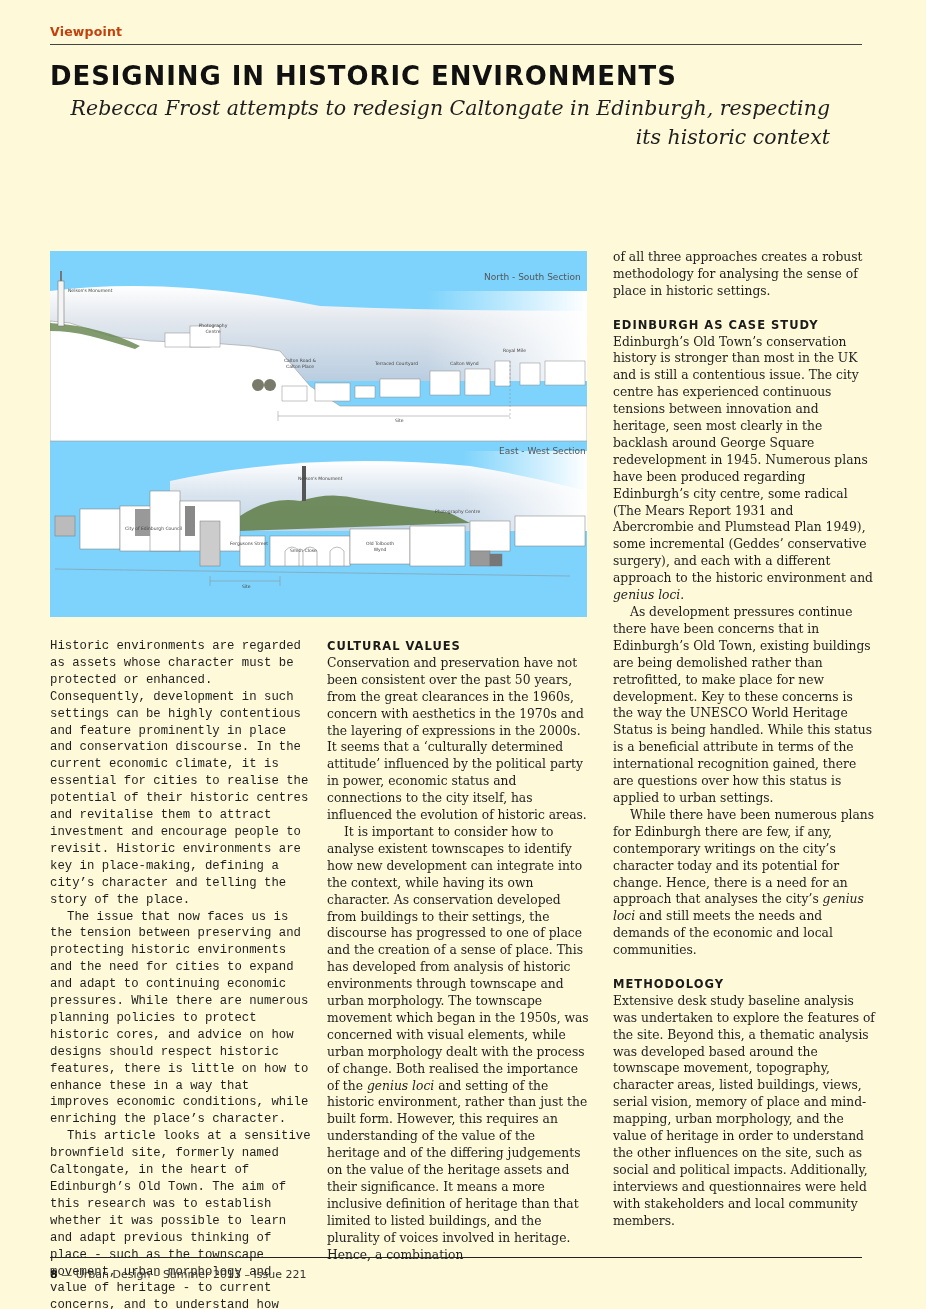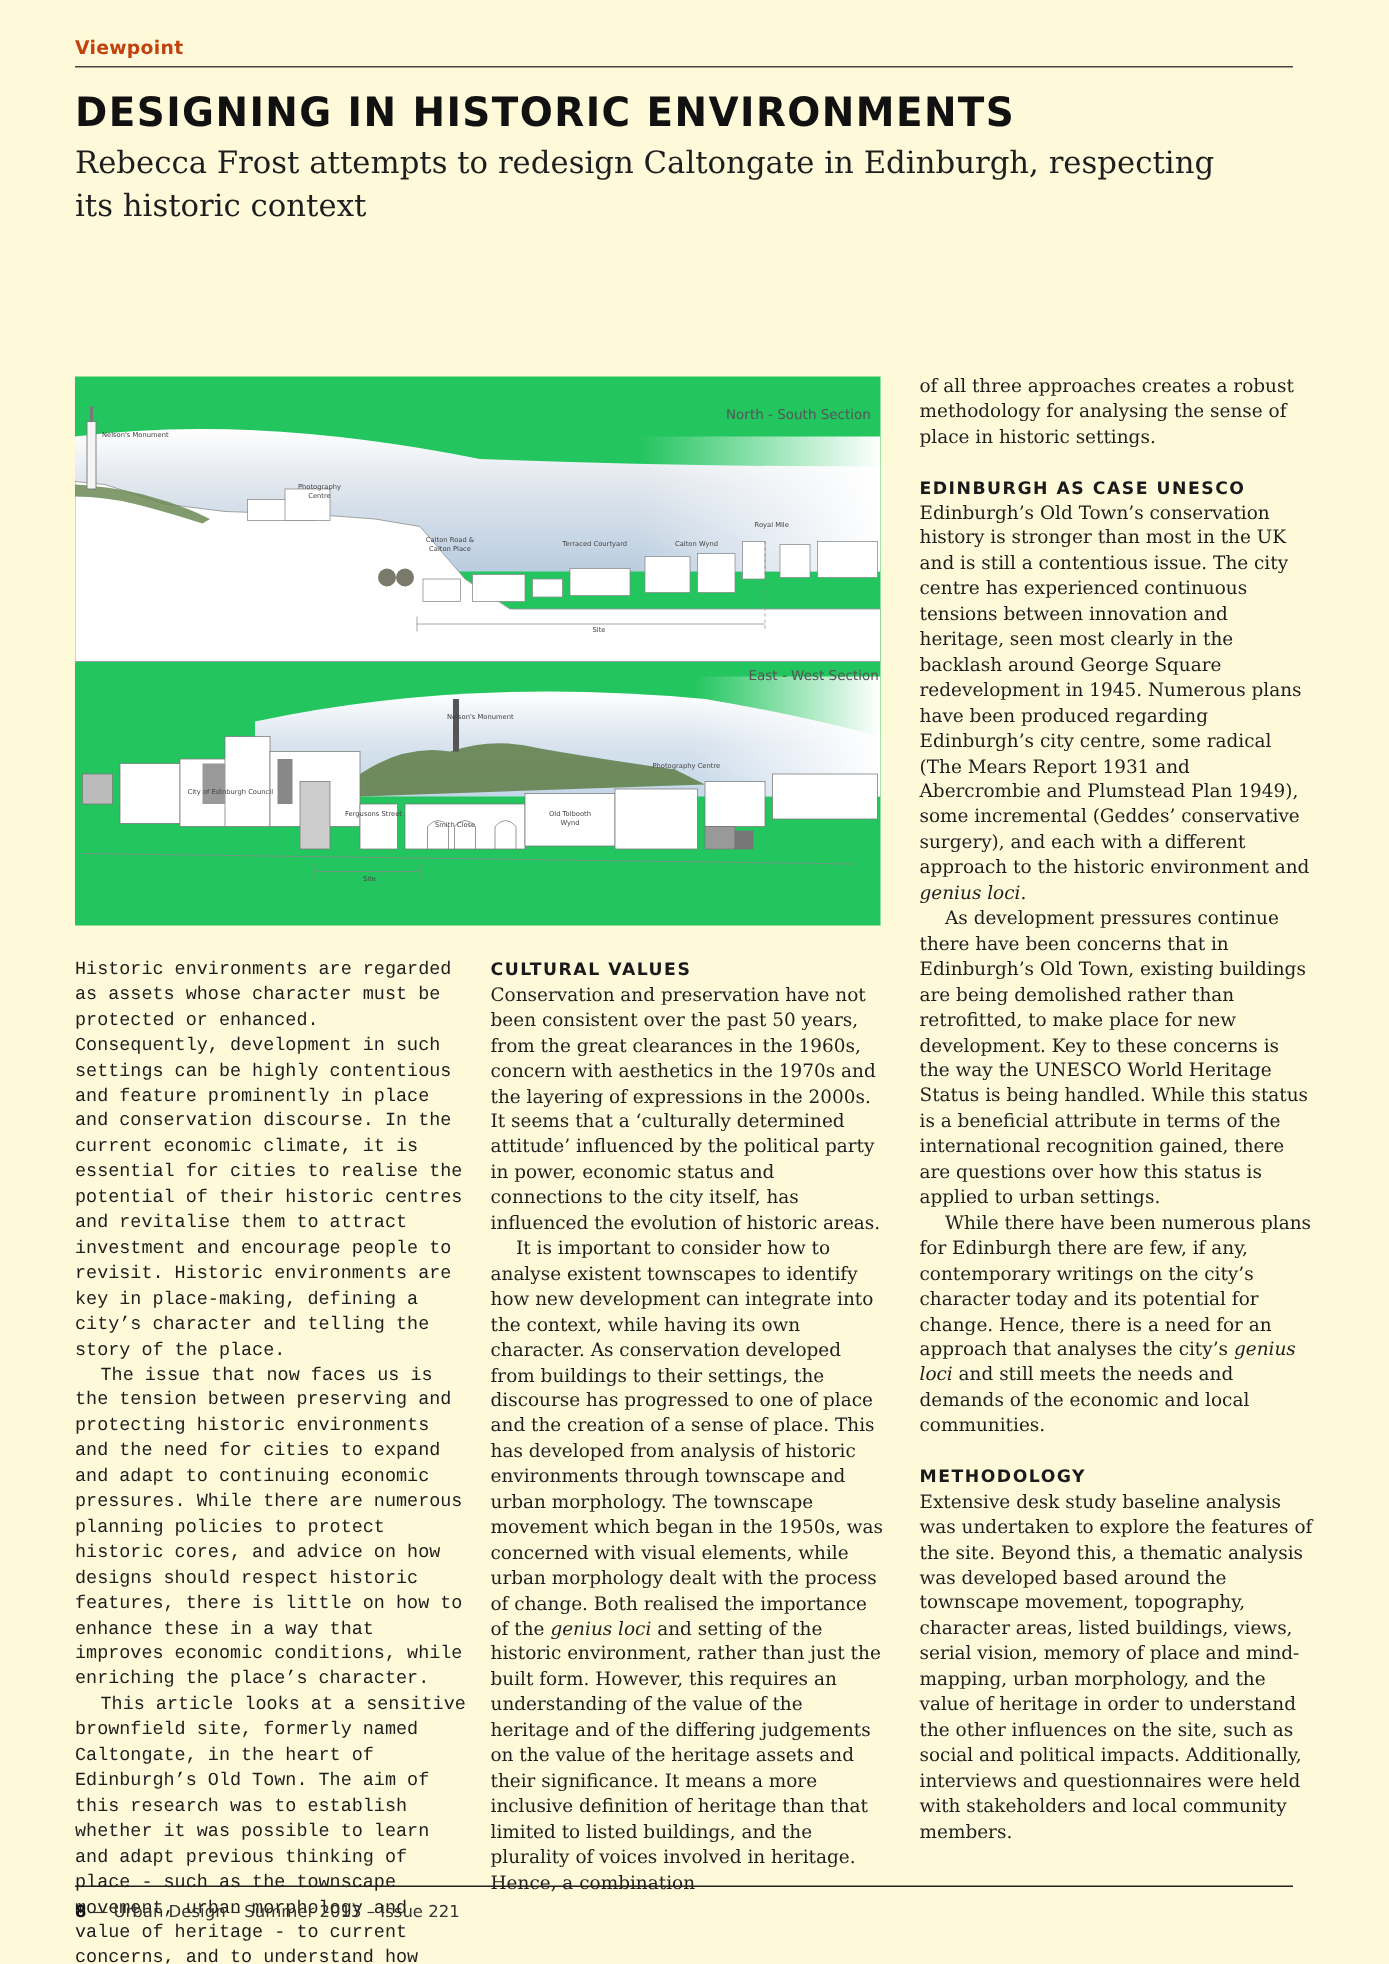--- a/index.html
+++ b/index.html
@@ -26,26 +26,27 @@
       position: absolute; left: 50px; top: 60px;
       font-family: "DejaVu Sans", "Liberation Sans", sans-serif;
       font-weight: bold; font-size: 27px; letter-spacing: 1px;
       color: #111;
       transform: scaleX(0.96); transform-origin: left;
       white-space: nowrap;
     }
     .subtitle {
       position: absolute; left: 50px; top: 94px; width: 780px;
       font-family: "DejaVu Serif", "Liberation Serif", serif;
-      font-size: 20.5px; line-height: 29px;
+      font-style: italic; font-size: 20.5px; line-height: 29px;
       color: #1e1e1e;
+      text-align: right;
     }
     .figure {
       position: absolute; left: 50px; top: 251px; width: 537px; height: 366px;
-      background: #22c55e;
+      background: #7dd3fc;
       overflow: hidden;
     }
     .figure svg { position: absolute; left: 0; top: 0; }
     .fig-label {
       position: absolute;
       font-family: "DejaVu Sans", "Liberation Sans", sans-serif;
       color: #333;
       white-space: nowrap;
     }
     .fig-section-title { font-size: 9px; color: #555; }
@@ -211,21 +212,21 @@
 
 <div class="col col-2">
   <h3>CULTURAL VALUES</h3>
   <p>Conservation and preservation have not been consistent over the past 50 years, from the great clearances in the 1960s, concern with aesthetics in the 1970s and the layering of expressions in the 2000s. It seems that a ‘culturally determined attitude’ influenced by the political party in power, economic status and connections to the city itself, has influenced the evolution of historic areas.</p>
   <p class="indent"><span>It is important to consider how to analyse existent townscapes to identify how new development can integrate into the context, while having its own character. As conservation developed from buildings to their settings, the discourse has progressed to one of place and the creation of a sense of place. This has developed from analysis of historic environments through townscape and urban morphology. The townscape movement which began in the 1950s, was concerned with visual elements, while urban morphology dealt with the process of change. Both realised the importance of the </span><em>genius loci</em><span> and setting of the historic environment, rather than just the built form. However, this requires an understanding of the value of the heritage and of the differing judgements on the value of the heritage assets and their significance. It means a more inclusive definition of heritage than that limited to listed buildings, and the plurality of voices involved in heritage. Hence, a combination</span></p>
 </div>
 
 <div class="col col-3a">
   <p>of all three approaches creates a robust methodology for analysing the sense of place in historic settings.</p>
   <div class="gap"></div>
-  <h3>EDINBURGH AS CASE UNESCO</h3>
+  <h3>EDINBURGH AS CASE STUDY</h3>
   <p><span>Edinburgh’s Old Town’s conservation history is stronger than most in the UK and is still a contentious issue. The city centre has experienced continuous tensions between innovation and heritage, seen most clearly in the backlash around George Square redevelopment in 1945. Numerous plans have been produced regarding Edinburgh’s city centre, some radical (The Mears Report 1931 and Abercrombie and Plumstead Plan 1949), some incremental (Geddes’ conservative surgery), and each with a different approach to the historic environment and </span><em>genius loci</em><span>.</span></p>
   <p class="indent">As development pressures continue there have been concerns that in Edinburgh’s Old Town, existing buildings are being demolished rather than retrofitted, to make place for new development. Key to these concerns is the way the UNESCO World Heritage Status is being handled. While this status is a beneficial attribute in terms of the international recognition gained, there are questions over how this status is applied to urban settings.</p>
   <p class="indent"><span>While there have been numerous plans for Edinburgh there are few, if any, contemporary writings on the city’s character today and its potential for change. Hence, there is a need for an approach that analyses the city’s </span><em>genius loci</em><span> and still meets the needs and demands of the economic and local communities.</span></p>
   <div class="gap"></div>
   <h3>METHODOLOGY</h3>
   <p>Extensive desk study baseline analysis was undertaken to explore the features of the site. Beyond this, a thematic analysis was developed based around the townscape movement, topography, character areas, listed buildings, views, serial vision, memory of place and mind-mapping, urban morphology, and the value of heritage in order to understand the other influences on the site, such as social and political impacts. Additionally, interviews and questionnaires were held with stakeholders and local community members.</p>
 </div>
 
 <div class="bottom-rule"></div>
 <div class="footer">

